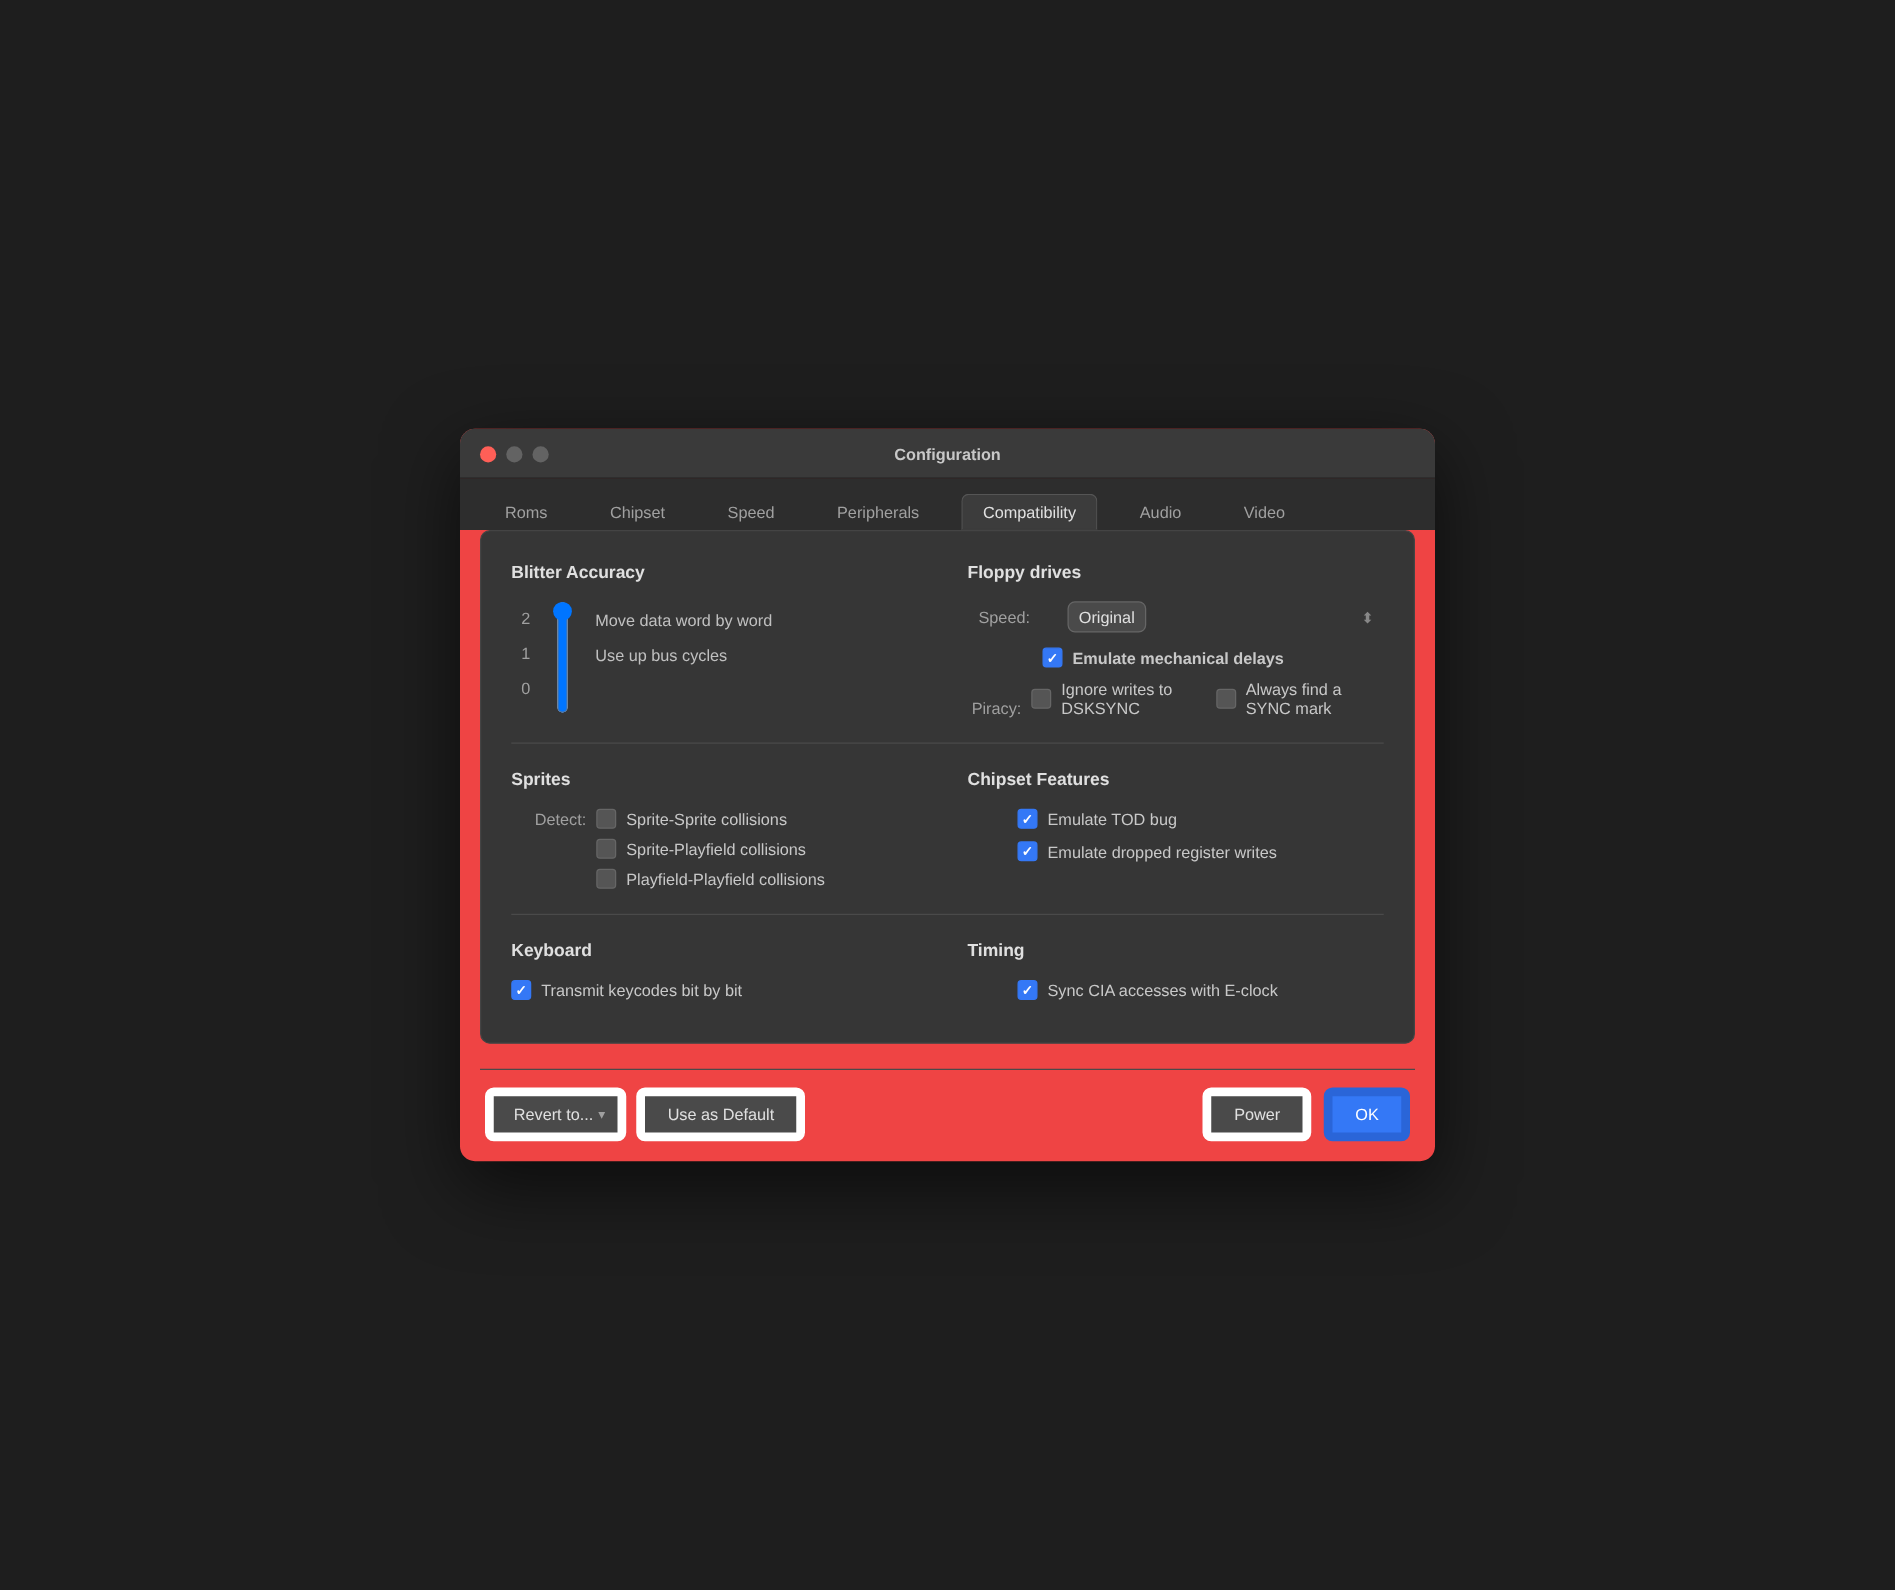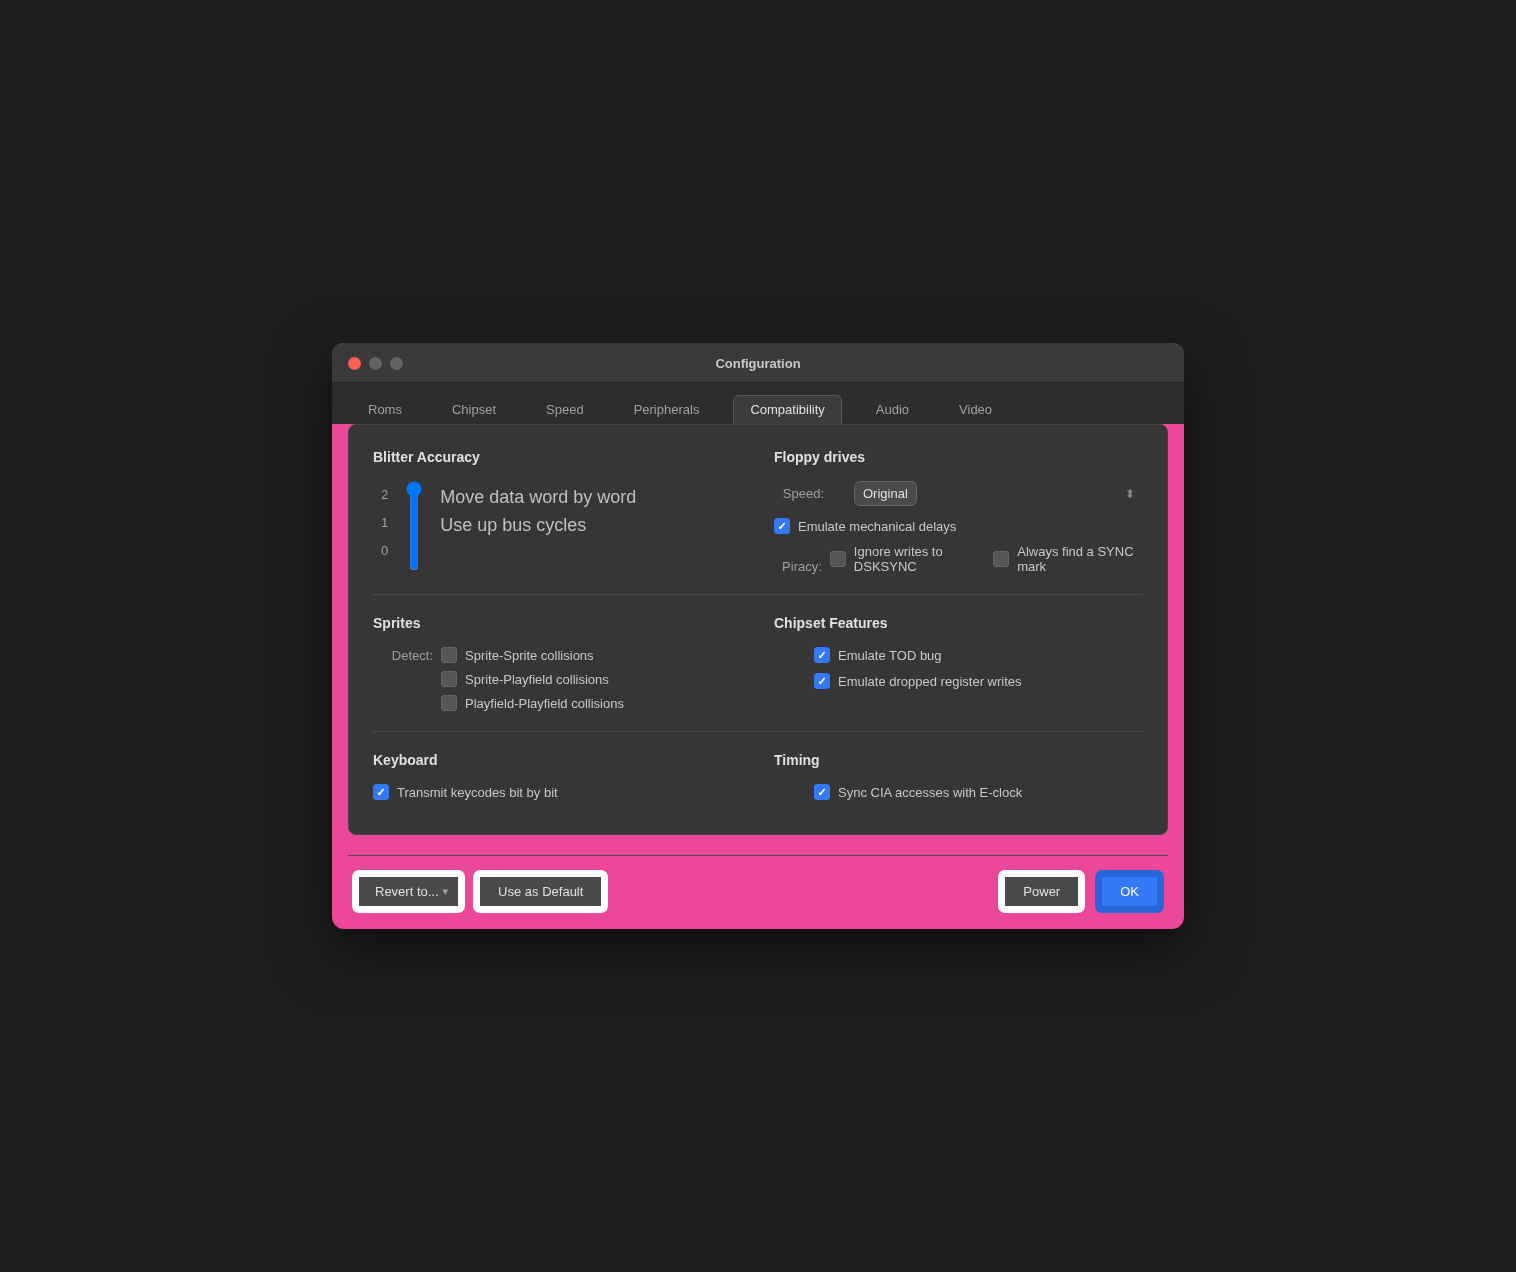--- a/index.html
+++ b/index.html
@@ -5,22 +5,22 @@
     * { box-sizing: border-box; margin: 0; padding: 0; }
     body {
       background: #1e1e1e;
       display: flex;
       justify-content: center;
       align-items: center;
       min-height: 100vh;
       font-family: -apple-system, BlinkMacSystemFont, "SF Pro Text", "Helvetica Neue", sans-serif;
     }
     .window {
-      width: 852px;
-      background: #ec4899;
+      width: 780px;
+      background: #ef4444;
       border-radius: 12px;
       box-shadow: 0 20px 60px rgba(0,0,0,0.6);
       overflow: hidden;
       color: #e0e0e0;
     }
     .titlebar {
       background: #3a3a3a;
       padding: 14px 16px 12px;
       display: flex;
       align-items: center;
@@ -117,21 +117,21 @@
       -webkit-appearance: slider-vertical;
       width: 20px;
       height: 90px;
       background: transparent;
       cursor: pointer;
     }
     .slider-descriptions {
       display: flex;
       flex-direction: column;
       justify-content: space-between;
-      font-size: 18px;
+      font-size: 13px;
       color: #c0c0c0;
       padding-top: 2px;
     }
     .slider-desc { line-height: 28px; }
     .floppy-section {}
     .speed-row {
       display: flex;
       align-items: center;
       gap: 10px;
       margin-bottom: 12px;
@@ -353,21 +353,21 @@
           <div class="select-wrap">
             <select class="speed-select">
               <option>Original</option>
               <option>100%</option>
               <option>200%</option>
               <option>400%</option>
               <option>800%</option>
             </select>
           </div>
         </div>
-        <div class="checkbox-row" style="">
+        <div class="checkbox-row" style="margin-left:60px;font-weight:bold;">
           <div class="cb checked"></div>
           <span>Emulate mechanical delays</span>
         </div>
         <div class="piracy-row" style="margin-top:8px; display:flex; align-items:flex-end;">
           <span class="piracy-label">Piracy:</span>
           <div class="piracy-checks">
             <div class="checkbox-row" style="margin-bottom:0;">
               <div class="cb unchecked"></div>
               <span>Ignore writes to DSKSYNC</span>
             </div>

